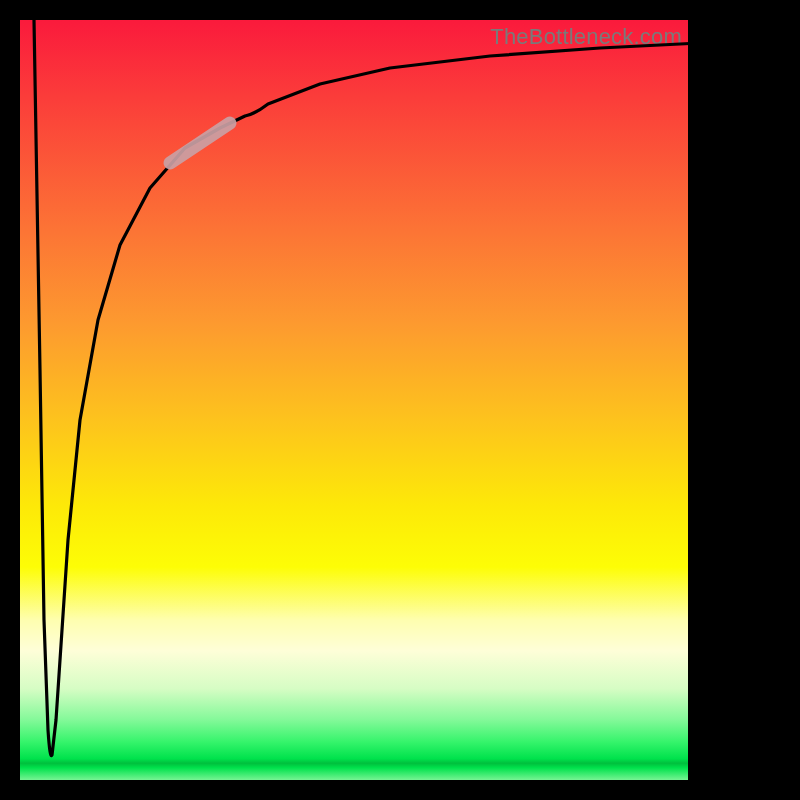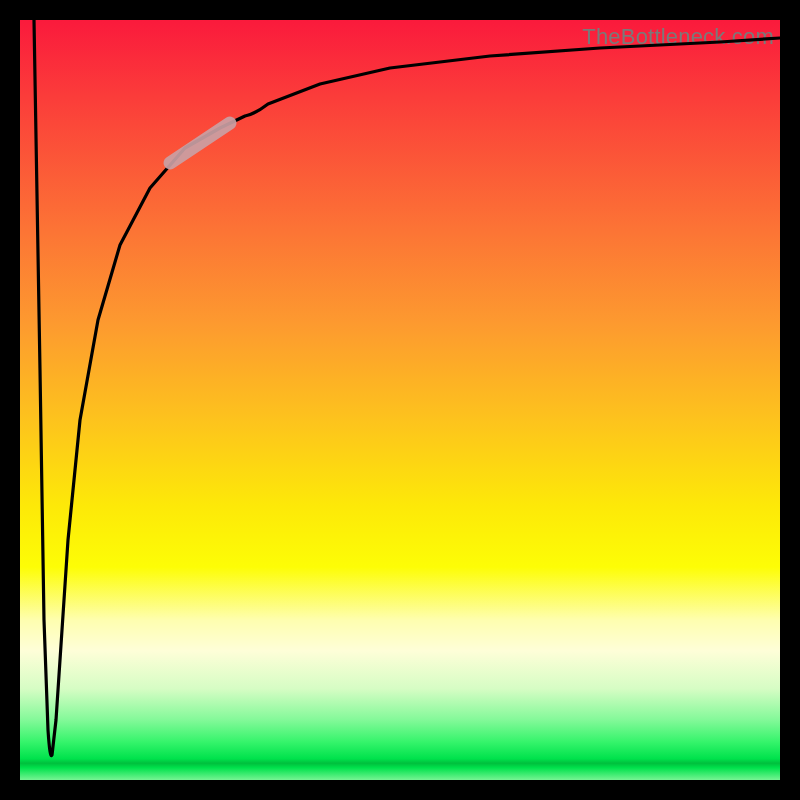--- a/index.html
+++ b/index.html
@@ -14,21 +14,21 @@
     position: relative;
     width: 800px;
     height: 800px;
     background: #000000;
     overflow: hidden;
   }
   .plot-area {
     position: absolute;
     left: 20px;
     top: 20px;
-    width: 760px;
+    width: 668px;
     height: 760px;
     
     background: linear-gradient(
       to bottom,
       #fa1a3c 0%,
       #fb3c3a 10%,
       #fc7535 28%,
       #fd9a2f 40%,
       #fdc11e 52%,
       #fde908 64%,

